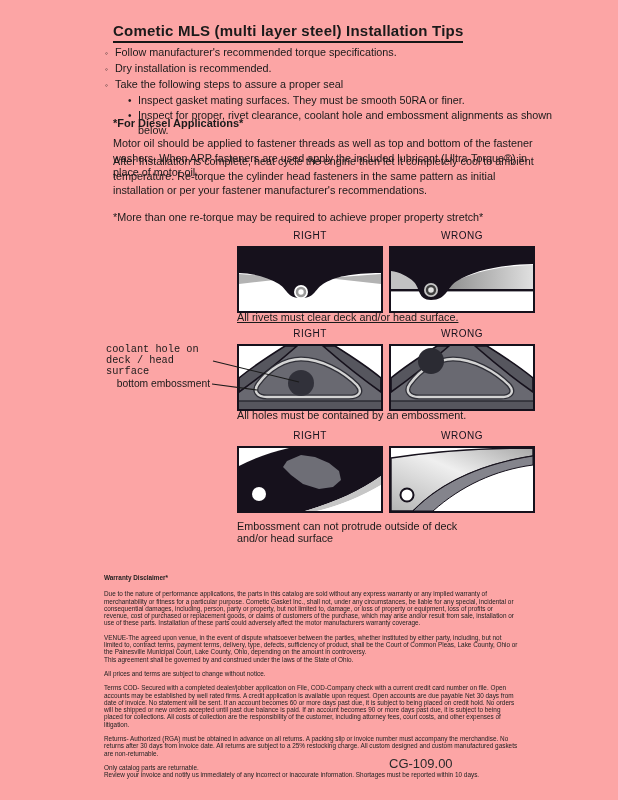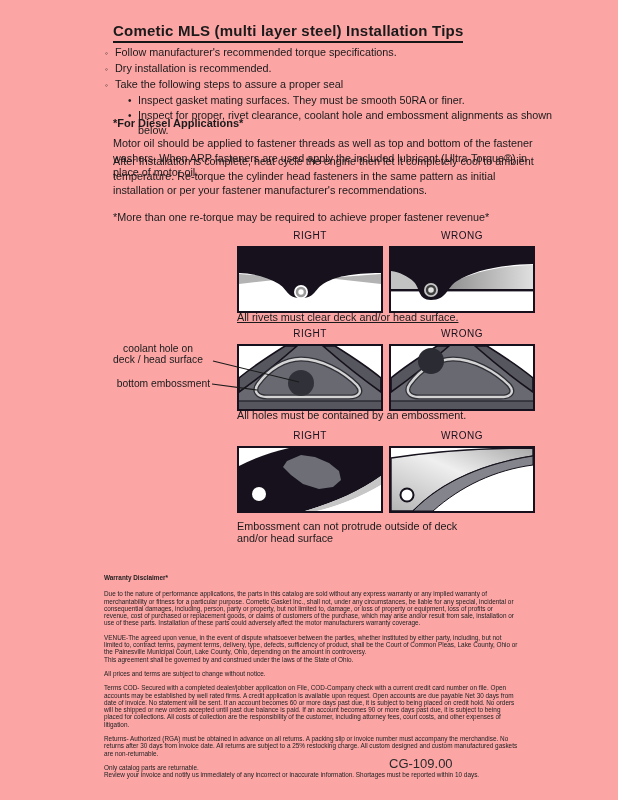--- a/index.html
+++ b/index.html
@@ -23,21 +23,21 @@
   .para { position:absolute; left:113px; width:432px; font-size:10.8px; line-height:14.5px; }
   .para.p1 { top:136px; }
   .para.p2 { top:154px; }
   .para.note { top:210px; }
 
   .dg-heading { position:absolute; width:146px; text-align:center; font-size:10px; color:#16111c; letter-spacing:0.5px; }
   .panel { position:absolute; width:142px; height:63px; border:2px solid #16111c; background:#fff; }
   .panel svg { display:block; }
   .caption { position:absolute; left:237px; font-size:10.8px; line-height:11.5px; width:300px; }
 
-  .coolant-label { position:absolute; left:106px; top:344px; width:104px; text-align:center; font-size:10.3px; line-height:10.8px; }
+  .coolant-label { position:absolute; left:106px; top:344px; width:104px; text-align:left; font-size:10.3px; line-height:10.8px;font-family:Liberation Mono, monospace; }
   .emb-label { position:absolute; left:106px; top:378px; width:104px; text-align:right; font-size:10.3px; }
   .leader-svg { position:absolute; left:115px; top:340px; z-index:3; pointer-events:none; }
 
   .disclaimer { position:absolute; left:104px; top:574px; width:414px; font-size:6.4px; line-height:7.3px; color:#222; }
   .disclaimer .dheading { font-weight:bold; margin:0 0 9px 0; }
   .disclaimer p { margin:0 0 7px 0; }
   .disclaimer p.m0 { margin-bottom:0; }
 
   .page-code { position:absolute; left:389px; top:756px; font-size:13px; color:#2a2a2a; }
 </style>
@@ -67,21 +67,21 @@
     </div>
     <div class="bullet sub">
       <span class="marker">•</span>
       <span>Inspect for proper, rivet clearance, coolant hole and embossment alignments as shown below.</span>
     </div>
   </div>
 
   <div class="diesel-heading">*For Diesel Applications*</div>
   <div class="para p1">Motor oil should be applied to fastener threads as well as top and bottom of the fastener washers. When ARP fasteners are used apply the included lubricant (Ultra-Torque®) in place of motor oil.</div>
   <div class="para p2">After Installation is complete, heat cycle the engine then let it completely cool to ambient temperature. Re-torque the cylinder head fasteners in the same pattern as initial installation or per your fastener manufacturer's recommendations.</div>
-  <div class="para note">*More than one re-torque may be required to achieve proper fastener revenue*</div>
+  <div class="para note">*More than one re-torque may be required to achieve proper property stretch*</div>
 
   <div class="dg-heading" style="left:237px; top:230px;">RIGHT</div>
   <div class="dg-heading" style="left:389px; top:230px;">WRONG</div>
 
   <div class="panel" style="left:237px; top:246px;">
     <svg width="142" height="63" viewBox="0 0 142 63">
       <rect width="142" height="63" fill="#ffffff"></rect>
       <polygon points="0,26 54,30 0,36" fill="#b3b3b3"></polygon>
       <polygon points="142,26 88,30 142,36" fill="#b3b3b3"></polygon>
       <path d="M0,0 H142 V25 C112,25 95,29 84,36 C75,42 76,50 62,50 C48,50 49,42 40,36 C29,29 12,25 0,25 Z" fill="#16111c"></path>

